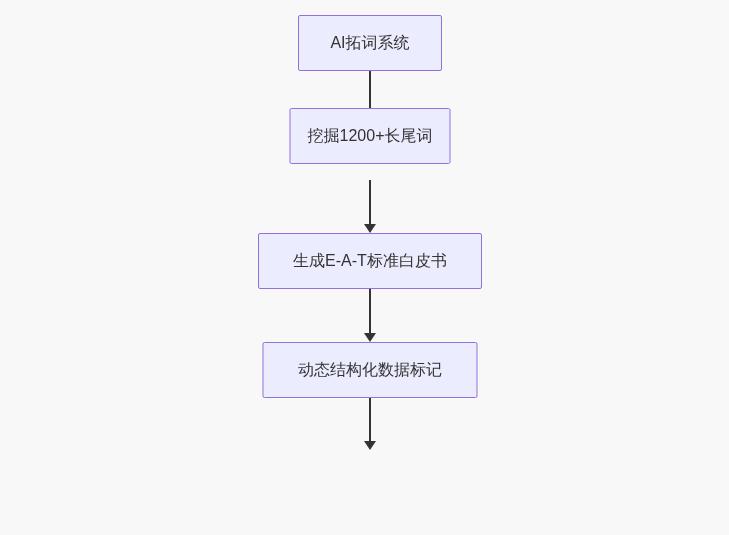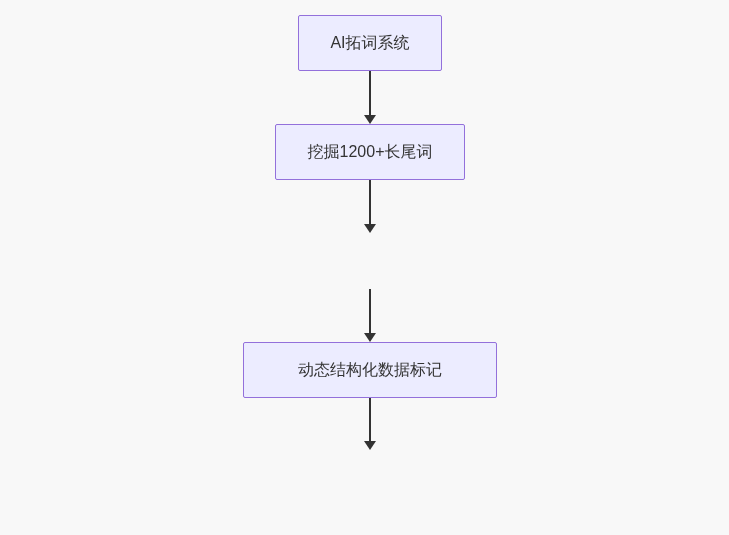--- a/index.html
+++ b/index.html
@@ -29,23 +29,23 @@
     border-radius: 2px;
     color: var(--text);
     font-size: 16px;
     display: flex;
     align-items: center;
     justify-content: center;
     white-space: nowrap;
     text-align: right;
   }
   .n0 { top: 15px;  width: 144px; }
-  .n1 { top: 124px; width: 190px; }
+  .n1 { top: 108px; width: 161px; }
   .n2 { top: 233px; width: 224px; }
-  .n3 { top: 342px; width: 254px; }
+  .n3 { top: 342px; width: 215px; }
   .n4 { top: 450px; width: 234px; }
 
   .flow-edge {
     position: absolute;
     left: 370px;
     transform: translateX(-50%);
     width: 12px;
   }
   .e0 { top: 71px;  height: 53px; }
   .e1 { top: 180px; height: 53px; }
@@ -88,20 +88,23 @@
 
   <div class="flow-node n1">
     <span>挖掘1200+长尾词</span>
   </div>
 
   <div class="flow-edge e1">
     <span class="edge-line"></span>
     <span class="arrowhead"></span>
   </div>
 
+  <div class="flow-node n2">
+    <span>生成E-A-T标准白皮书</span>
+  </div>
 
   <div class="flow-edge e2">
     <span class="edge-line"></span>
     <span class="arrowhead"></span>
   </div>
 
   <div class="flow-node n3">
     <span>动态结构化数据标记</span>
   </div>
 

